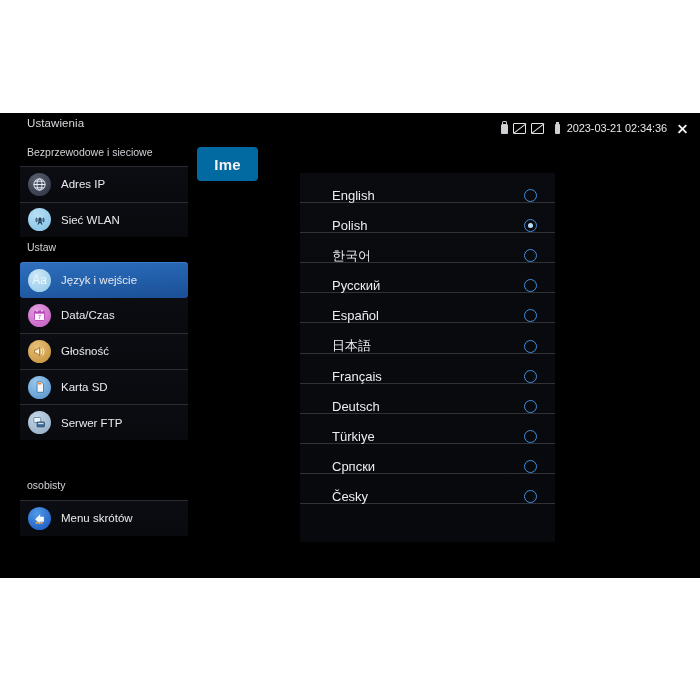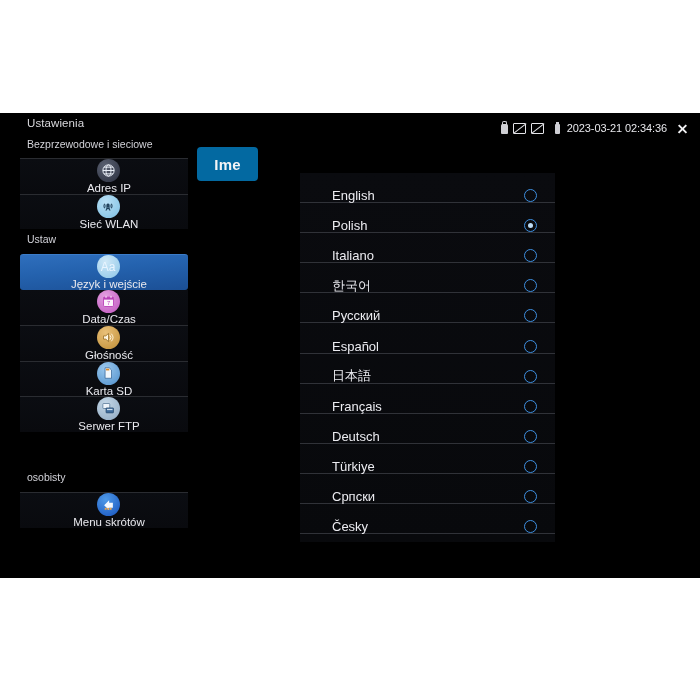--- a/index.html
+++ b/index.html
@@ -133,21 +133,21 @@
     height: 2.2px;
     background: #f0f0f2;
   }
   .ic-close:before { transform: rotate(45deg); }
   .ic-close:after  { transform: rotate(-45deg); }
 
   
   .sidebar {
     position: absolute;
     left: 0;
-    top: 20px;
+    top: 28px;
     width: 200px;
     height: 420px;
   }
   .sb-group {
     position: absolute;
     left: 27px;
     font-size: 10.5px;
     color: #d2d2d8;
   }
   .sb-list {
@@ -156,21 +156,20 @@
     width: 168px;
   }
   .sb-item {
     position: relative;
     height: 35.6px;
     display: flex;
     align-items: center;
     box-sizing: border-box;
     border-top: 1px solid #2a2c31;
     background: linear-gradient(180deg, #0b0d12 0%, #090a0e 100%);
-    flex-direction: column;
   }
   .sb-item.nosep { border-top: none; }
   .sb-item.active {
     background: linear-gradient(175deg, #2f6fbd 0%, #2462ae 42%, #1b4f95 100%);
     border-radius: 3px;
     border-top: 1px solid #3b7cc9;
   }
   .sb-icon {
     width: 23px;
     height: 23px;
@@ -403,24 +402,20 @@
     <div class="lang-panel">
       <div class="lang-row">
         <span class="lang-name">English</span>
         <span class="radio"></span>
       </div>
       <div class="lang-row">
         <span class="lang-name">Polish</span>
         <span class="radio on"></span>
       </div>
       <div class="lang-row">
-        <span class="lang-name">Italiano</span>
-        <span class="radio"></span>
-      </div>
-      <div class="lang-row">
         <span class="lang-name">한국어</span>
         <span class="radio"></span>
       </div>
       <div class="lang-row">
         <span class="lang-name">Русский</span>
         <span class="radio"></span>
       </div>
       <div class="lang-row">
         <span class="lang-name">Español</span>
         <span class="radio"></span>

